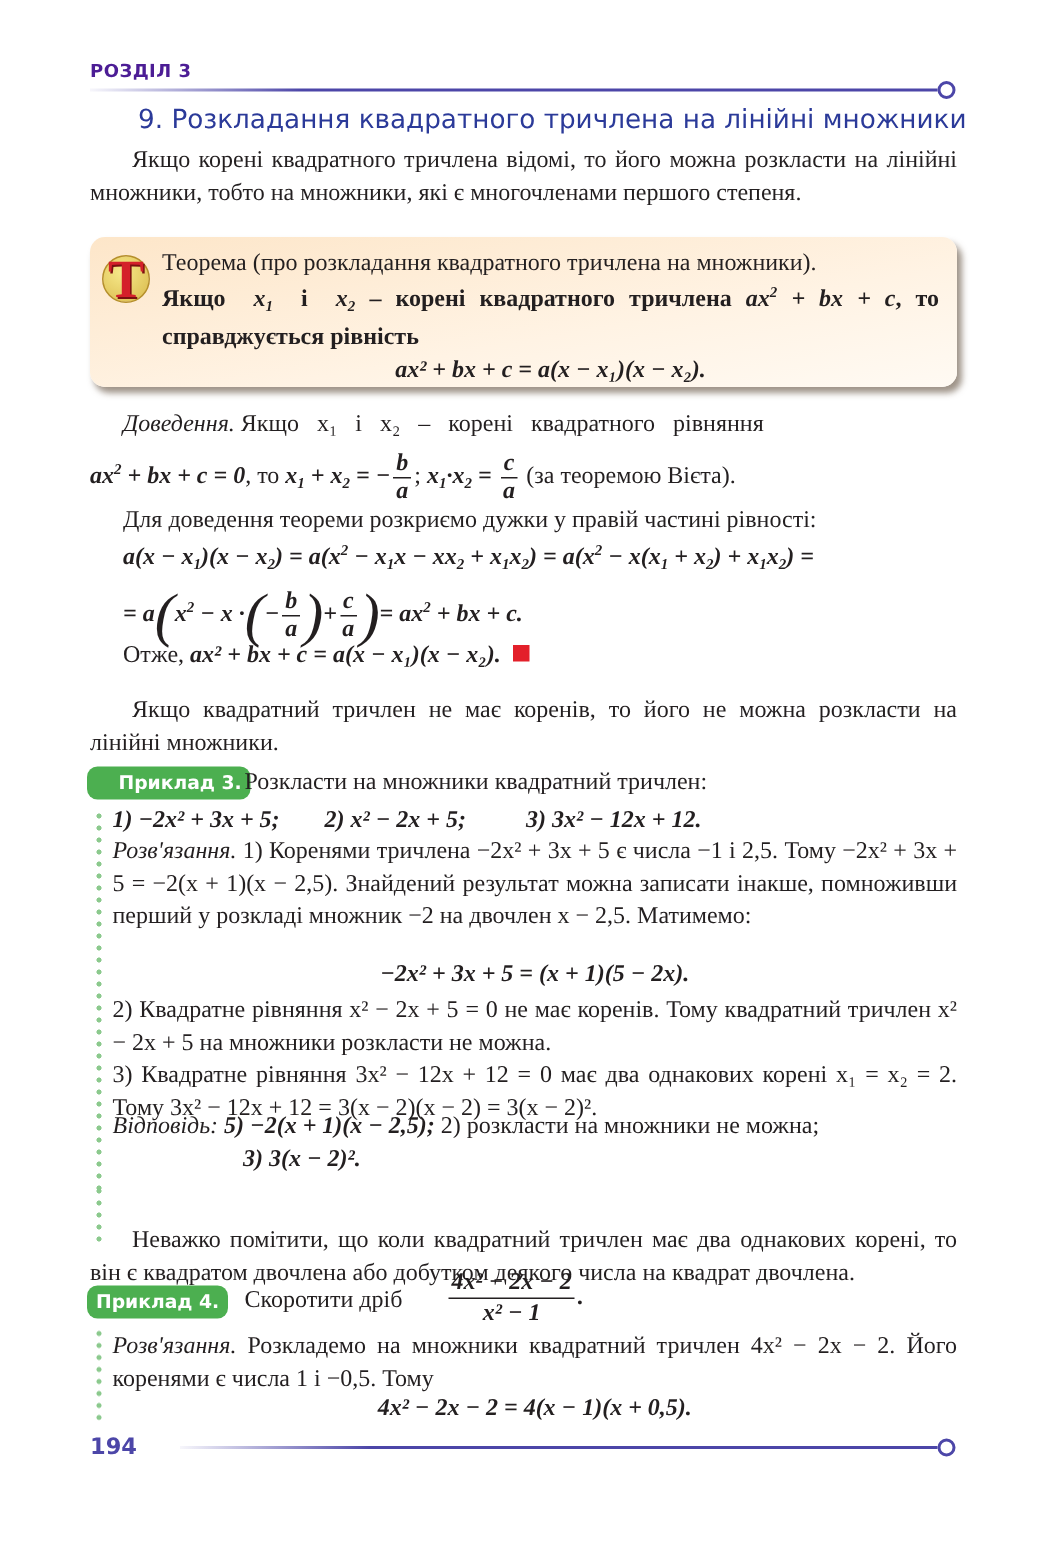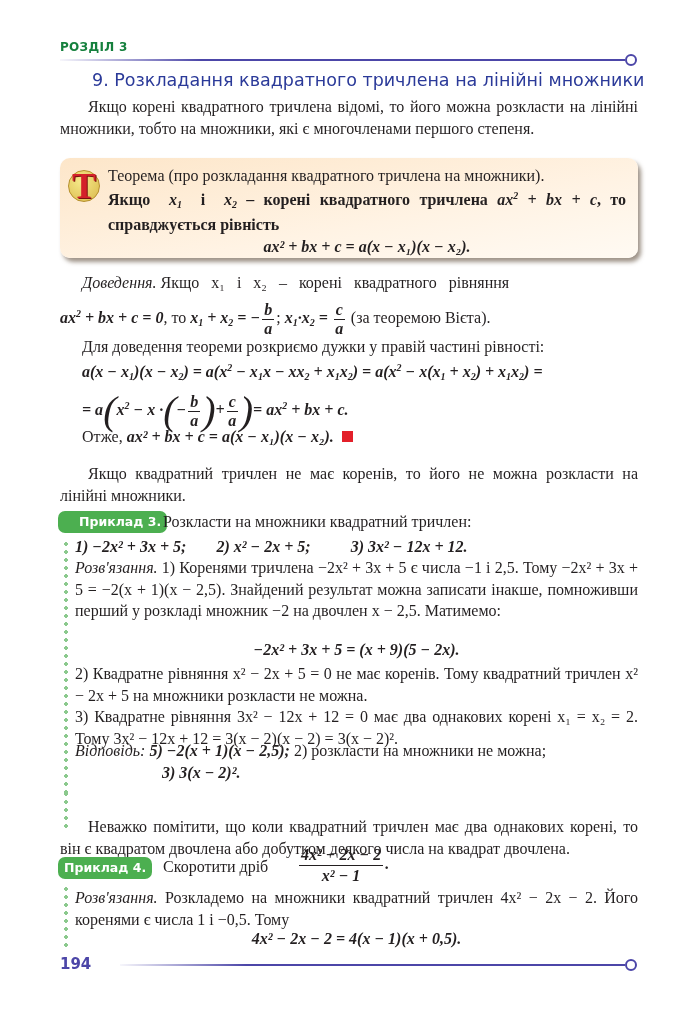--- a/index.html
+++ b/index.html
@@ -1,20 +1,20 @@
 <!DOCTYPE html>
 <html><head>
 <meta charset="utf-8">
 <style>
   html, body { margin: 0; padding: 0; background: #ffffff; }
   body { width: 695px; height: 1030px; position: relative; overflow: hidden;
          font-family: "Liberation Serif", "DejaVu Serif", serif; color: #231f20; }
   .abs { position: absolute; }
   .section-label { left: 60px; top: 40px; font-family: "DejaVu Sans", sans-serif; font-weight: bold;
-                   font-size: 12px; color: #15803d; letter-spacing: 0.3px; }
+                   font-size: 12px; color: #4c1d95; letter-spacing: 0.3px; }
   .rule { height: 2px; background: linear-gradient(to right, rgba(91,83,181,0.05), #4c46a8 25%, #4c46a8); }
   .ring { width: 8px; height: 8px; border: 2px solid #4c46a8; border-radius: 50%; background: #fff; }
   .title { left: 92px; top: 70px; font-family: "DejaVu Sans", sans-serif; font-size: 17.5px;
            color: #2b3a99; white-space: nowrap; }
   .p { font-size: 16px; line-height: 21.5px; text-align: justify; }
   .ind { text-indent: 28px; }
   .m { font-style: italic; font-weight: bold; }
   .mi { font-style: italic; }
   sub { font-size: 10px; vertical-align: -3px; }
   sup { font-size: 10px; vertical-align: 6px; }
@@ -98,21 +98,21 @@
 <div class="abs p" style="left:163px; top:511px;">Розкласти на множники квадратний тричлен:</div>
 <div class="abs dots" style="top:540px; height:255px;"></div>
 <div class="abs p" style="left:75px; top:536px; width:560px; white-space:nowrap;">
   <span class="m">1) −2x² + 3x + 5;</span>
   <span style="display:inline-block; width:26px;"></span><span class="m">2) x² − 2x + 5;</span>
   <span style="display:inline-block; width:36px;"></span><span class="m">3) 3x² − 12x + 12.</span>
 </div>
 <div class="abs p" style="left:75px; top:557px; width:563px;">
   <span class="mi">Розв'язання.</span> <span>1) Коренями тричлена −2x² + 3x + 5 є числа −1 і 2,5. Тому −2x² + 3x + 5 = −2(x + 1)(x − 2,5). Знайдений результат можна записати інакше, помноживши перший у розкладі множник −2 на двочлен x − 2,5. Матимемо:</span>
 </div>
-<div class="abs p center m" style="left:75px; top:639px; width:563px;">−2x² + 3x + 5 = (x + 9)(5 − 2x).</div>
+<div class="abs p center m" style="left:75px; top:639px; width:563px;">−2x² + 3x + 5 = (x + 1)(5 − 2x).</div>
 <div class="abs p" style="left:75px; top:663px; width:563px;">2) Квадратне рівняння x² − 2x + 5 = 0 не має коренів. Тому квадратний тричлен x² − 2x + 5 на множники розкласти не можна.</div>
 <div class="abs p" style="left:75px; top:706px; width:563px;">3) Квадратне рівняння 3x² − 12x + 12 = 0 має два однакових корені x₁ = x₂ = 2. Тому 3x² − 12x + 12 = 3(x − 2)(x − 2) = 3(x − 2)².</div>
 <div class="abs p" style="left:75px; top:740px; width:563px; white-space:nowrap;">
   <span class="mi">Відповідь:</span> <span class="m">5) −2(x + 1)(x − 2,5);</span> <span>2) розкласти на множники не можна;</span>
 </div>
 <div class="abs p m" style="left:162px; top:762px;">3) 3(x − 2)².</div>
 
 <div class="abs dots" style="top:790px; height:40px;"></div>
 <div class="abs p ind" style="left:60px; top:768px; width:578px;margin-top:48px;">Неважко помітити, що коли квадратний тричлен має два однакових корені, то він є квадратом двочлена або добутком деякого числа на квадрат двочлена.</div>
 

